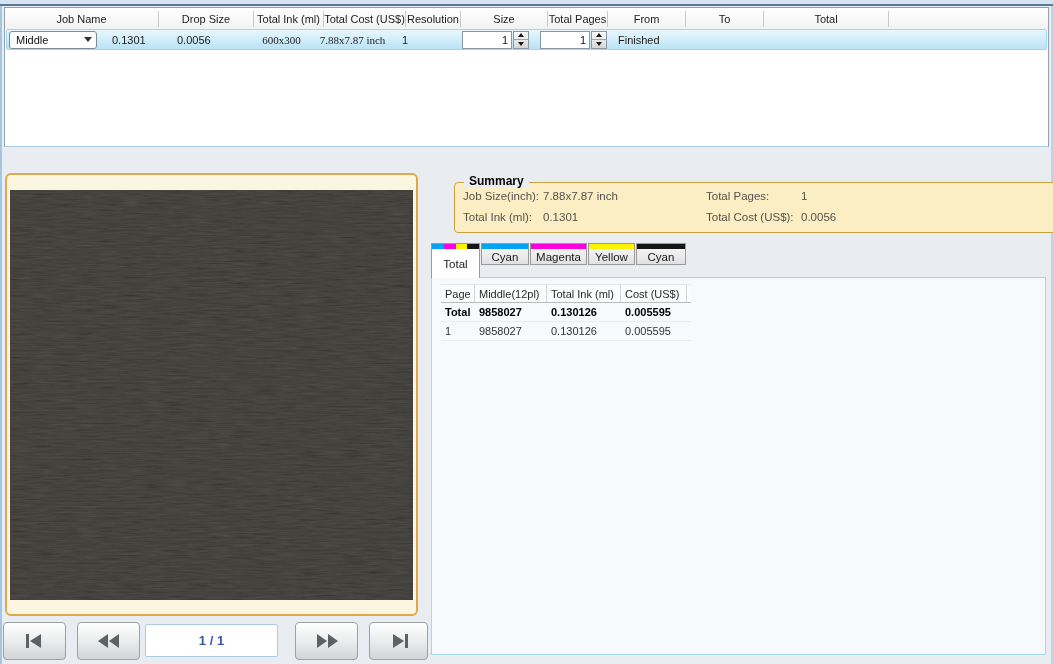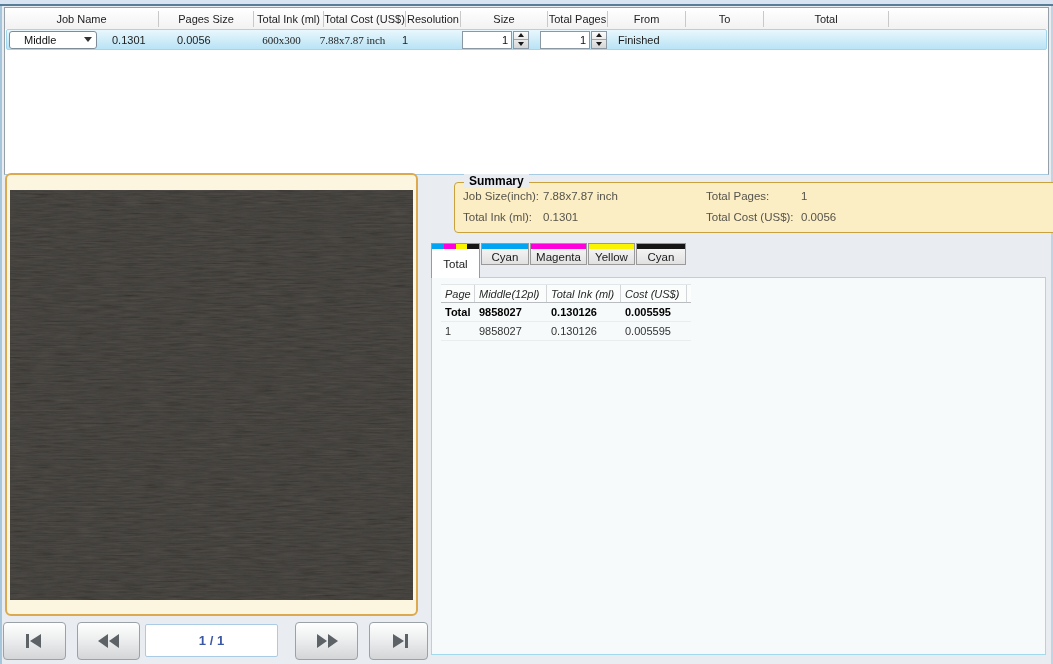--- a/index.html
+++ b/index.html
@@ -10,21 +10,21 @@
     font-family:"Liberation Sans", sans-serif;
   }
   
   .top-strip { position:absolute; left:0; top:0; width:1053px; height:4px; background:#D9E4F3; }
   .top-line  { position:absolute; left:0; top:4px; width:1053px; height:2px; background:#587E97; }
   .edge-left { position:absolute; left:0; top:6px; width:2px; height:658px; background:#A6C6DC; }
   .edge-right{ position:absolute; right:0; top:6px; width:2px; height:658px; background:#C2D4E2; }
 
   
   .jobs-table {
-    position:absolute; left:4px; top:7px; width:1045px; height:168px;
+    position:absolute; left:4px; top:7px; width:1045px; height:140px;
     background:#fff; border:1px solid #95A0A8; border-bottom:1px solid #A6CBE3;
   }
   .jobs-header { display:flex; height:21px; align-items:center; background:linear-gradient(#FFFFFF,#F2F2F2); }
   .jh-cell { font-size:11px; color:#1c1c1c; text-align:center; height:16px; line-height:16px; border-right:1px solid #C9C9C9; overflow:hidden; white-space:nowrap; }
   .w-jobname{width:154px}.w-dropsize{width:95px}.w-ink{width:70px}.w-cost{width:82px}
   .w-res{width:55px}.w-size{width:87px}.w-pages{width:60px}.w-from{width:78px}
   .w-to{width:78px}.w-status{width:125px}.w-fill{flex:1; border-right:none}
   .job-row {
     display:flex; align-items:center; height:21px; margin:0 1px;
     background:linear-gradient(#E9F7FD,#B9E3F5);
@@ -35,21 +35,21 @@
   .jr-jobname { padding-left:8px; }
   .jr-center { justify-content:center;font-family:Liberation Serif, serif; }
   .pad10 { padding-left:10px; } .pad5 { padding-left:5px; } .pad6 { padding-left:6px; }
 
   .combo {
     margin-left:2px; width:88px; height:18px; background:#fff;
     border:1px solid #7E8C98; border-radius:3px;
     display:flex; align-items:center; justify-content:space-between;
     font-size:11px; color:#111; cursor:default;
   }
-  .combo-text { padding-left:14px; }
+  .combo-text { padding-left:6px; }
   .combo-arrow { width:17px; height:100%; display:flex; align-items:center; justify-content:center; }
   .tri-down-lg { width:0; height:0; border-left:4px solid transparent; border-right:4px solid transparent; border-top:5px solid #333; }
 
   .spinbox { display:flex; align-items:center; margin-left:6px; }
   .spin-field {
     width:50px; height:18px; border:1px solid #8A98A4; background:#fff;
     font-size:11px; text-align:right; padding:0 3px 0 0; font-family:"Liberation Sans",sans-serif; color:#111;
   }
   .spin-btns { display:flex; flex-direction:column; width:16px; height:18px; border:1px solid #8A98A4; background:linear-gradient(#FCFCFC,#D6D6D6); margin-left:1px; }
   .spin-btn { flex:1; display:flex; align-items:center; justify-content:center; cursor:default; }
@@ -112,38 +112,38 @@
   .tab-label { flex:1; display:flex; align-items:center; justify-content:center; font-size:11.5px; color:#1a1a1a; padding:0 4px; white-space:nowrap; }
   .tw-total{width:49px}.tw-cyan{width:48px}.tw-magenta{width:57px}.tw-yellow{width:47px}.tw-black{width:50px}
 
   
   .tab-panel {
     position:absolute; left:431px; top:277px; width:615px; height:378px;
     background:#F6FAFB; border:1px solid #A3D9EE; z-index:1;
   }
   .ink-table { position:absolute; left:9px; top:6px; width:250px; }
   .ink-header { display:flex; height:19px; border-bottom:1px solid #B9BDBF; border-top:1px solid #E2E6E8; background:#FBFDFD; }
-  .ik-cell { font-size:11px; color:#2a2a2a; padding-left:4px; line-height:18px; border-right:1px solid #D2D6D8; white-space:nowrap; overflow:hidden;font-style:italic; }
+  .ik-cell { font-size:11px; color:#2a2a2a; padding-left:4px; line-height:18px; border-right:1px solid #D2D6D8; white-space:nowrap; overflow:hidden; }
   .cw-page{width:34px}.cw-drops{width:72px}.cw-ink{width:74px}.cw-cost{width:66px}
   .ink-row { display:flex; height:19px; border-bottom:1px solid #E9EDEF; font-size:11px; color:#333; }
   .ink-row.bold { font-weight:bold; color:#000; }
   .ir-cell { padding-left:4px; line-height:19px; white-space:nowrap; overflow:hidden; }
 </style>
 </head>
 <body>
 
 <div class="top-strip"></div>
 <div class="top-line"></div>
 <div class="edge-left"></div>
 <div class="edge-right"></div>
 
 <div class="jobs-table">
   <div class="jobs-header">
     <div class="jh-cell w-jobname">Job Name</div>
-    <div class="jh-cell w-dropsize">Pages Size</div>
+    <div class="jh-cell w-dropsize">Drop Size</div>
     <div class="jh-cell w-ink">Total Ink (ml)</div>
     <div class="jh-cell w-cost">Total Cost (US$)</div>
     <div class="jh-cell w-res">Resolution</div>
     <div class="jh-cell w-size">Size</div>
     <div class="jh-cell w-pages">Total Pages</div>
     <div class="jh-cell w-from">From</div>
     <div class="jh-cell w-to">To</div>
     <div class="jh-cell w-status">Total</div>
     <div class="jh-cell w-fill"></div>
   </div>

